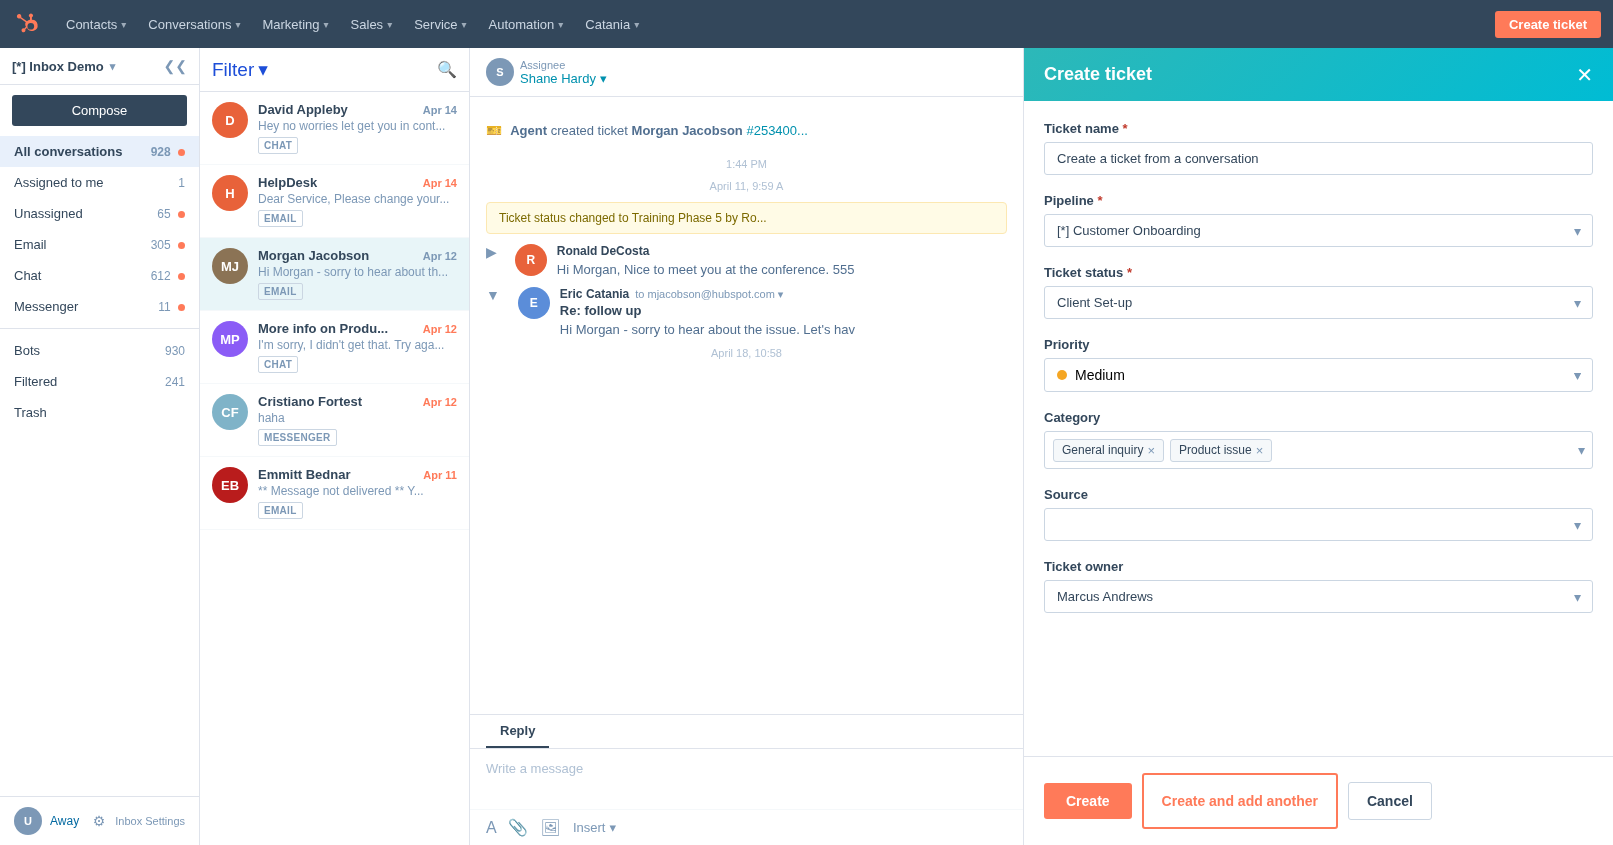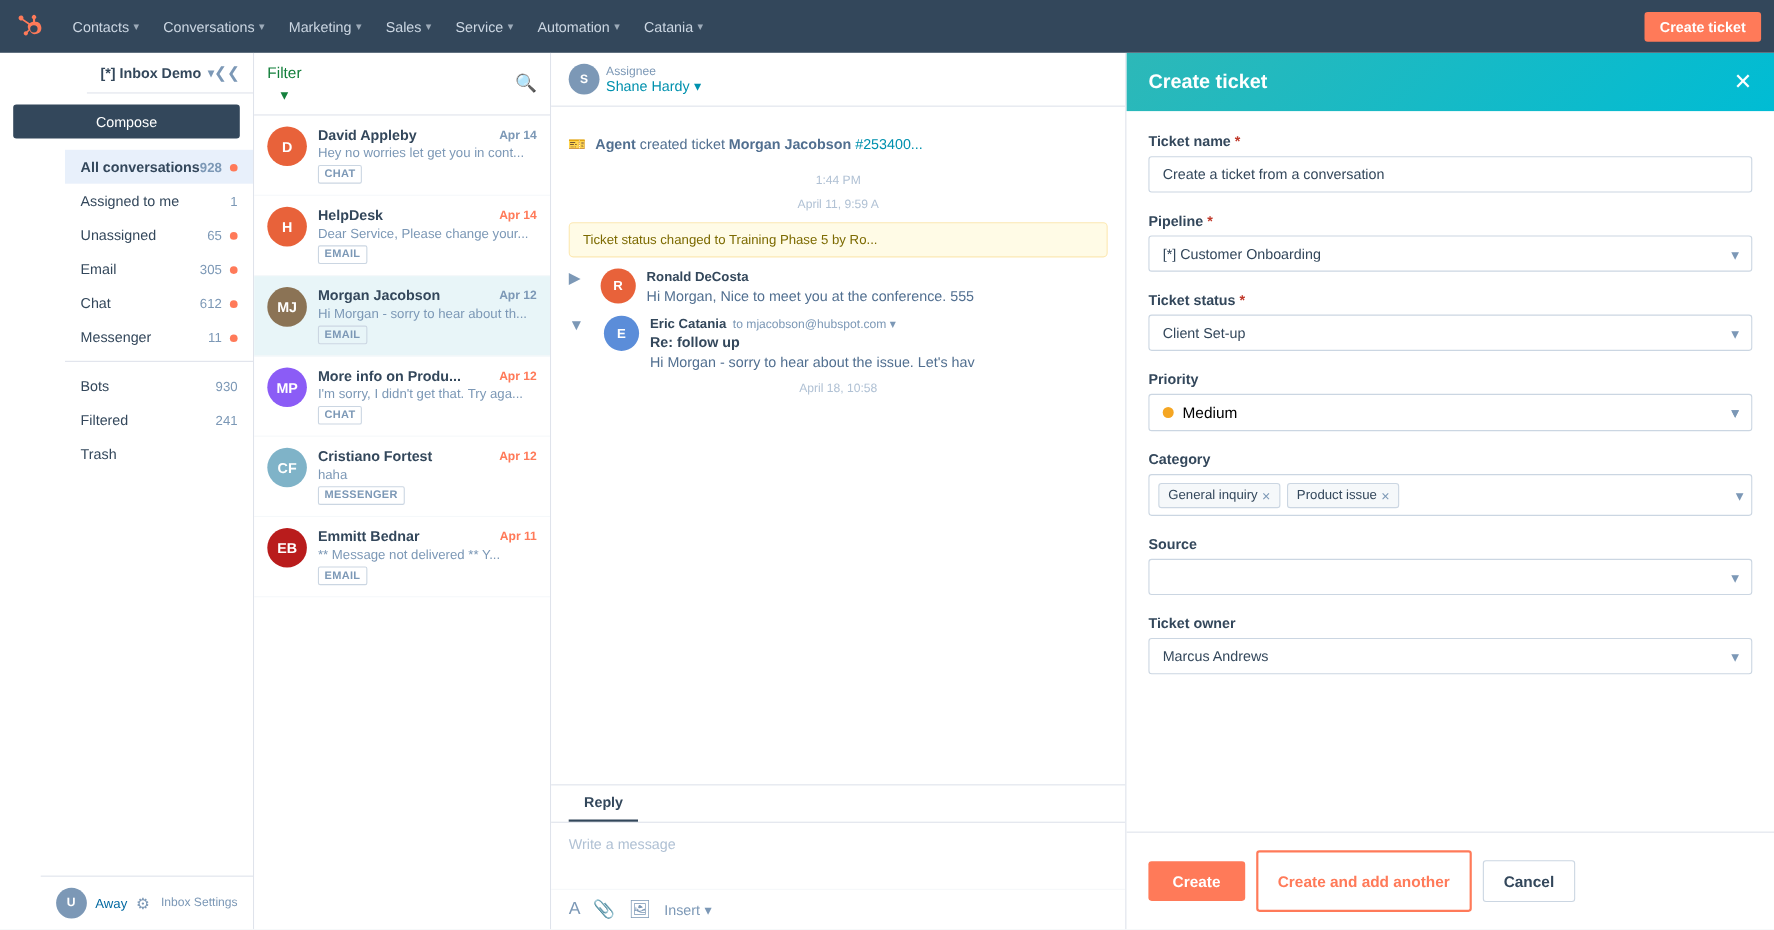--- a/index.html
+++ b/index.html
@@ -12,42 +12,42 @@
     .nav-items { display: flex; align-items: center; gap: 2px; flex: 1; }
     .nav-item { color: #cbd6e2; font-size: 13px; padding: 6px 10px; border-radius: 3px; cursor: pointer; display: flex; align-items: center; gap: 4px; white-space: nowrap; }
     .nav-item .chevron { font-size: 10px; opacity: 0.7; }
     .nav-right { display: flex; align-items: center; gap: 8px; margin-left: auto; }
     .nav-btn-create { background: #ff7a59; color: #fff; border: none; border-radius: 3px; padding: 6px 14px; font-size: 13px; font-weight: 600; cursor: pointer; }
 
     
     .main-layout { display: flex; flex: 1; overflow: hidden; }
 
     
-    .left-sidebar { width: 231px; background: #fff; border-right: 1px solid #dfe3eb; display: flex; flex-direction: column; flex-shrink: 0; align-items: flex-end; }
+    .left-sidebar { width: 200px; background: #fff; border-right: 1px solid #dfe3eb; display: flex; flex-direction: column; flex-shrink: 0; }
     .sidebar-header { padding: 10px 12px; border-bottom: 1px solid #dfe3eb; display: flex; align-items: center; justify-content: space-between; }
     .inbox-title { font-size: 13px; font-weight: 600; color: #33475b; display: flex; align-items: center; gap: 6px; }
     .inbox-title .arrow-icon { font-size: 11px; color: #7c98b6; }
     .collapse-btn { color: #7c98b6; cursor: pointer; font-size: 14px; }
     .compose-btn { margin: 10px 12px; background: #33475b; color: #fff; border: none; border-radius: 3px; padding: 8px 25px; font-size: 13px; font-weight: 500; cursor: pointer; width: calc(100% - 24px); }
     .sidebar-nav { flex: 1; overflow-y: auto; }
     .sidebar-item { display: flex; align-items: center; justify-content: space-between; padding: 8px 14px; cursor: pointer; color: #33475b; font-size: 13px; }
     .sidebar-item.active { background: #e8f0fb; font-weight: 600; }
     .sidebar-item .item-label { display: flex; align-items: center; gap: 6px; }
     .sidebar-item .badge { font-size: 12px; color: #7c98b6; }
     .sidebar-item .dot { width: 7px; height: 7px; border-radius: 50%; background: #ff7a59; display: inline-block; margin-left: 4px; }
     .sidebar-divider { height: 1px; background: #dfe3eb; margin: 6px 0; }
     .sidebar-footer { padding: 10px 14px; border-top: 1px solid #dfe3eb; display: flex; align-items: center; gap: 8px; }
     .avatar-small { width: 28px; height: 28px; border-radius: 50%; background: #7c98b6; display: flex; align-items: center; justify-content: center; color: #fff; font-size: 11px; font-weight: 600; flex-shrink: 0; }
     .footer-label { font-size: 12px; color: #0369a1; }
     .gear-icon { margin-left: auto; color: #7c98b6; font-size: 14px; cursor: pointer; }
 
     
     .conv-list { width: 270px; background: #fff; border-right: 1px solid #dfe3eb; display: flex; flex-direction: column; flex-shrink: 0; }
     .conv-list-header { padding: 10px 12px; border-bottom: 1px solid #dfe3eb; display: flex; align-items: center; justify-content: space-between; }
-    .filter-btn { display: flex; align-items: center; gap: 4px; color: #15803d; font-size: 14px; cursor: pointer; font-weight: 500; flex-direction: column; }
+    .filter-btn { display: flex; align-items: center; gap: 4px; color: #1d4ed8; font-size: 19px; cursor: pointer; font-weight: 500; }
     .search-icon { color: #7c98b6; font-size: 16px; cursor: pointer; }
     .conv-items { overflow-y: auto; flex: 1; }
     .conv-item { padding: 10px 12px; border-bottom: 1px solid #f5f8fa; cursor: pointer; display: flex; gap: 10px; align-items: flex-start; }
     .conv-item.active { background: #e8f5f8; }
     .conv-avatar { width: 36px; height: 36px; border-radius: 50%; display: flex; align-items: center; justify-content: center; color: #fff; font-size: 13px; font-weight: 700; flex-shrink: 0; }
     .conv-content { flex: 1; min-width: 0; }
     .conv-name { font-size: 13px; font-weight: 600; color: #33475b; display: flex; justify-content: space-between; align-items: center; }
     .conv-date { font-size: 11px; color: #7c98b6; }
     .conv-preview { font-size: 12px; color: #7c98b6; white-space: nowrap; overflow: hidden; text-overflow: ellipsis; margin-top: 2px; }
     .tag { display: inline-block; font-size: 10px; font-weight: 600; padding: 2px 5px; border: 1px solid #cbd6e2; border-radius: 2px; color: #7c98b6; margin-top: 4px; text-transform: uppercase; letter-spacing: 0.3px; }

